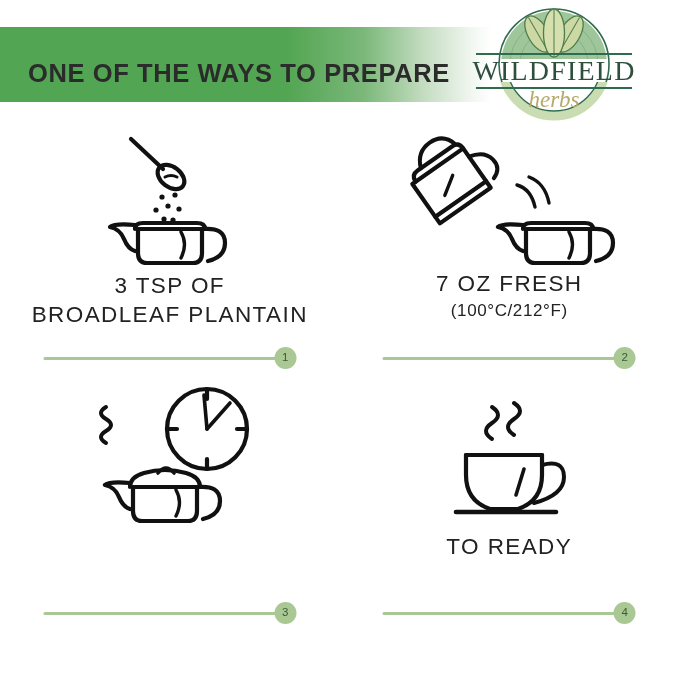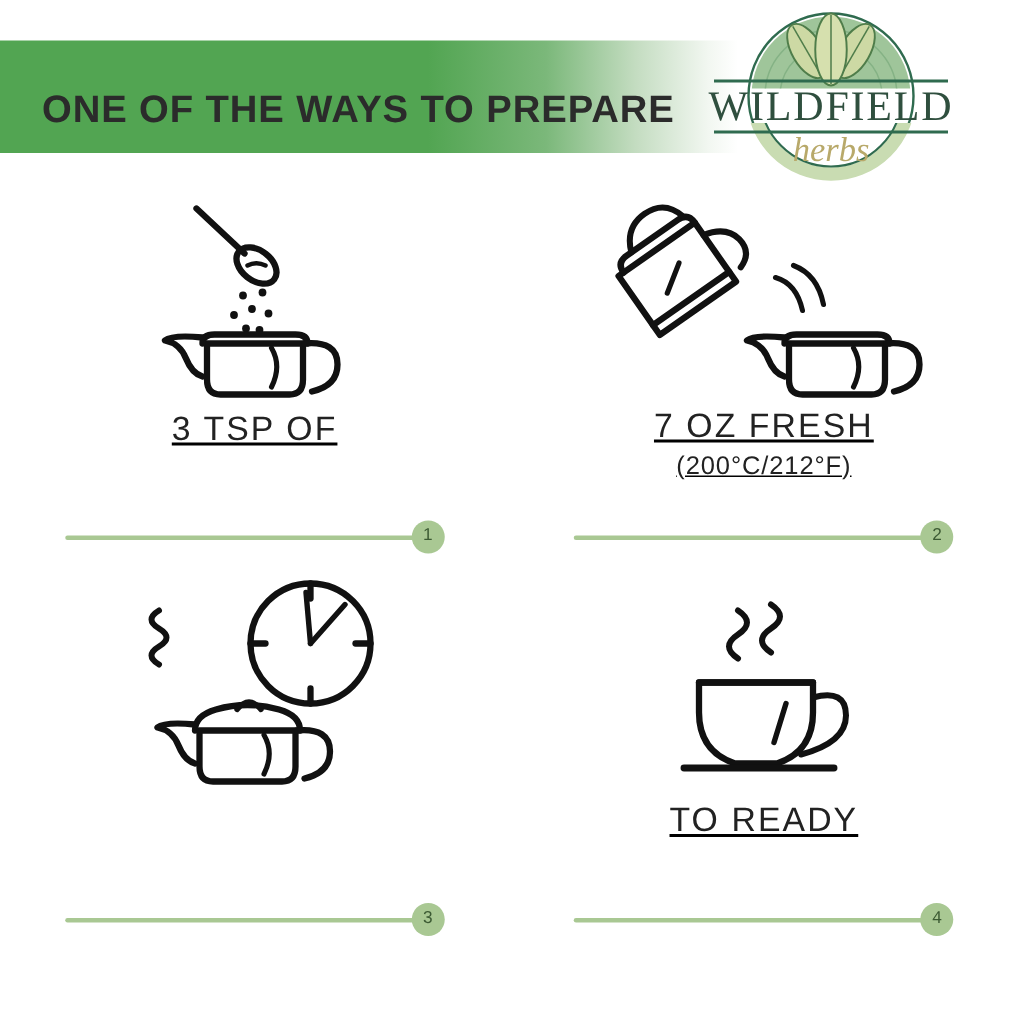--- a/index.html
+++ b/index.html
@@ -79,21 +79,20 @@
     grid-template-columns: 1fr 1fr;
     grid-template-rows: 1fr 1fr;
   }
 
   .step {
     position: relative;
     display: flex;
     flex-direction: column;
     align-items: center;
     padding: 0 26px;
-    text-decoration: underline;
   }
 
   .step-icon {
     height: 142px;
     display: flex;
     align-items: center;
     justify-content: center;
     width: 100%;
   }
   .step-icon svg { display: block; }
@@ -251,20 +250,21 @@
 
           <path d="M50 96 q-20 -2 -25 2 q10 2 14 12 q4 10 11 12"></path>
 
           <path d="M118 100 q22 -2 22 14 q0 14 -17 18"></path>
 
           <path d="M96 103 q7 12 0 26" stroke-width="3.4"></path>
         </svg>
       </div>
       <div class="step-text">
         <span class="step-line-1">3 TSP OF</span>
+        <span class="step-line-2">BROADLEAF PLANTAIN</span>
 
       </div>
       <div class="step-rail">
         <div class="rail-line"></div>
         <div class="rail-badge">1</div>
       </div>
     </div>
 
     <div class="step" id="step-2">
       <div class="step-icon">
@@ -292,21 +292,21 @@
             <path d="M53 60 h64 v24 q0 10 -9 10 h-46 q-9 0 -9 -10 z"></path>
             <path d="M50 60 q0 -6 8 -6 h54 q8 0 8 6"></path>
             <path d="M50 56 q-20 -2 -25 2 q10 2 14 12 q4 10 11 12"></path>
             <path d="M118 60 q22 -2 22 14 q0 14 -17 18"></path>
             <path d="M96 63 q7 12 0 26" stroke-width="3.4"></path>
           </g>
         </svg>
       </div>
       <div class="step-text">
         <span class="step-line-1">7 OZ FRESH</span>
-        <span class="step-sub">(200°C/212°F)</span>
+        <span class="step-sub">(100°C/212°F)</span>
       </div>
       <div class="step-rail">
         <div class="rail-line"></div>
         <div class="rail-badge">2</div>
       </div>
     </div>
 
     <div class="step" id="step-3">
       <div class="step-icon">
         <svg width="215" height="150" viewBox="0 0 215 150" xmlns="http://www.w3.org/2000/svg" fill="none" stroke="#111111" stroke-width="4.2" stroke-linecap="round" stroke-linejoin="round">

